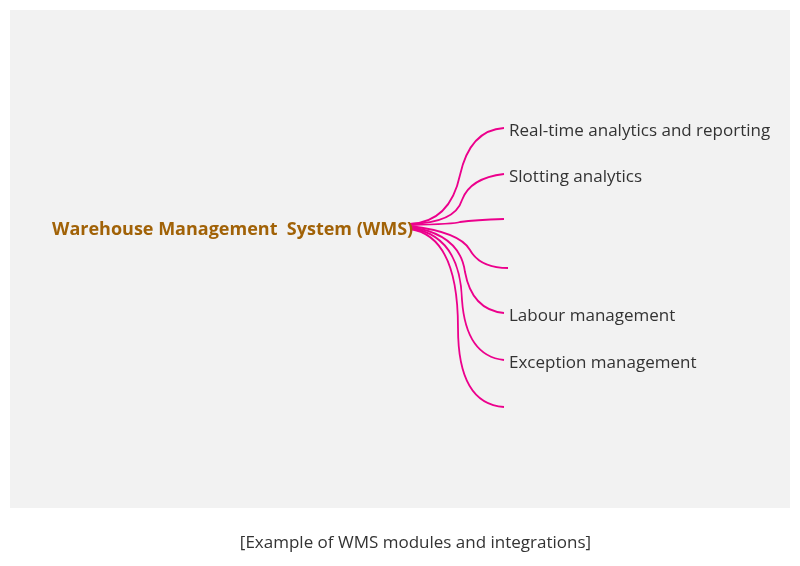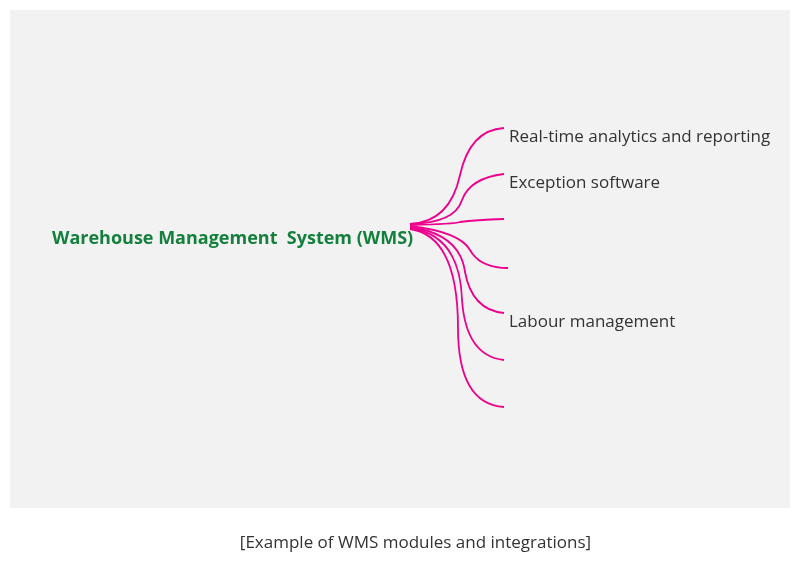--- a/index.html
+++ b/index.html
@@ -16,33 +16,32 @@
     .diagram-panel {
       width: 780px;
       height: 498px;
       margin: 10px 10px 0 10px;
       background: #f2f2f2;
       position: relative;
     }
     .root-label {
       position: absolute;
       left: 42px;
-      top: 215px;
+      top: 206px;
       font-size: 18px;
       font-weight: 700;
-      color: #15803d;
+      color: #a16207;
       white-space: pre;
     }
     .module-label {
       position: absolute;
       font-size: 17px;
       font-weight: 400;
       color: #333333;
       white-space: nowrap;
-      margin-top: 6px;
     }
     .connectors {
       position: absolute;
       left: 0;
       top: 0;
       width: 780px;
       height: 498px;
       pointer-events: none;
     }
     .caption {
@@ -66,17 +65,18 @@
       <path d="M 400 216 Q 450 222 460 240 Q 470 258 498 258"></path>
       <path d="M 400 217 Q 450 224 455 262 Q 462 300 494 303"></path>
       <path d="M 400 218 Q 450 225 452 290 Q 456 346 494 350"></path>
       <path d="M 400 219 Q 448 226 448 318 Q 448 394 494 397"></path>
     </g>
   </svg>
 
   <div class="root-label">Warehouse Management  System (WMS)</div>
 
   <div class="module-label" style="left:499px; top:108px;">Real-time analytics and reporting</div>
-  <div class="module-label" style="left:499px; top:154px;">Exception software</div>
+  <div class="module-label" style="left:499px; top:154px;">Slotting analytics</div>
   <div class="module-label" style="left:499px; top:293px;text-align:center;">Labour management</div>
+  <div class="module-label" style="left:499px; top:340px;">Exception management</div>
 </div>
 
 <div class="caption">[Example of WMS modules and integrations]</div>
 
 </body></html>

